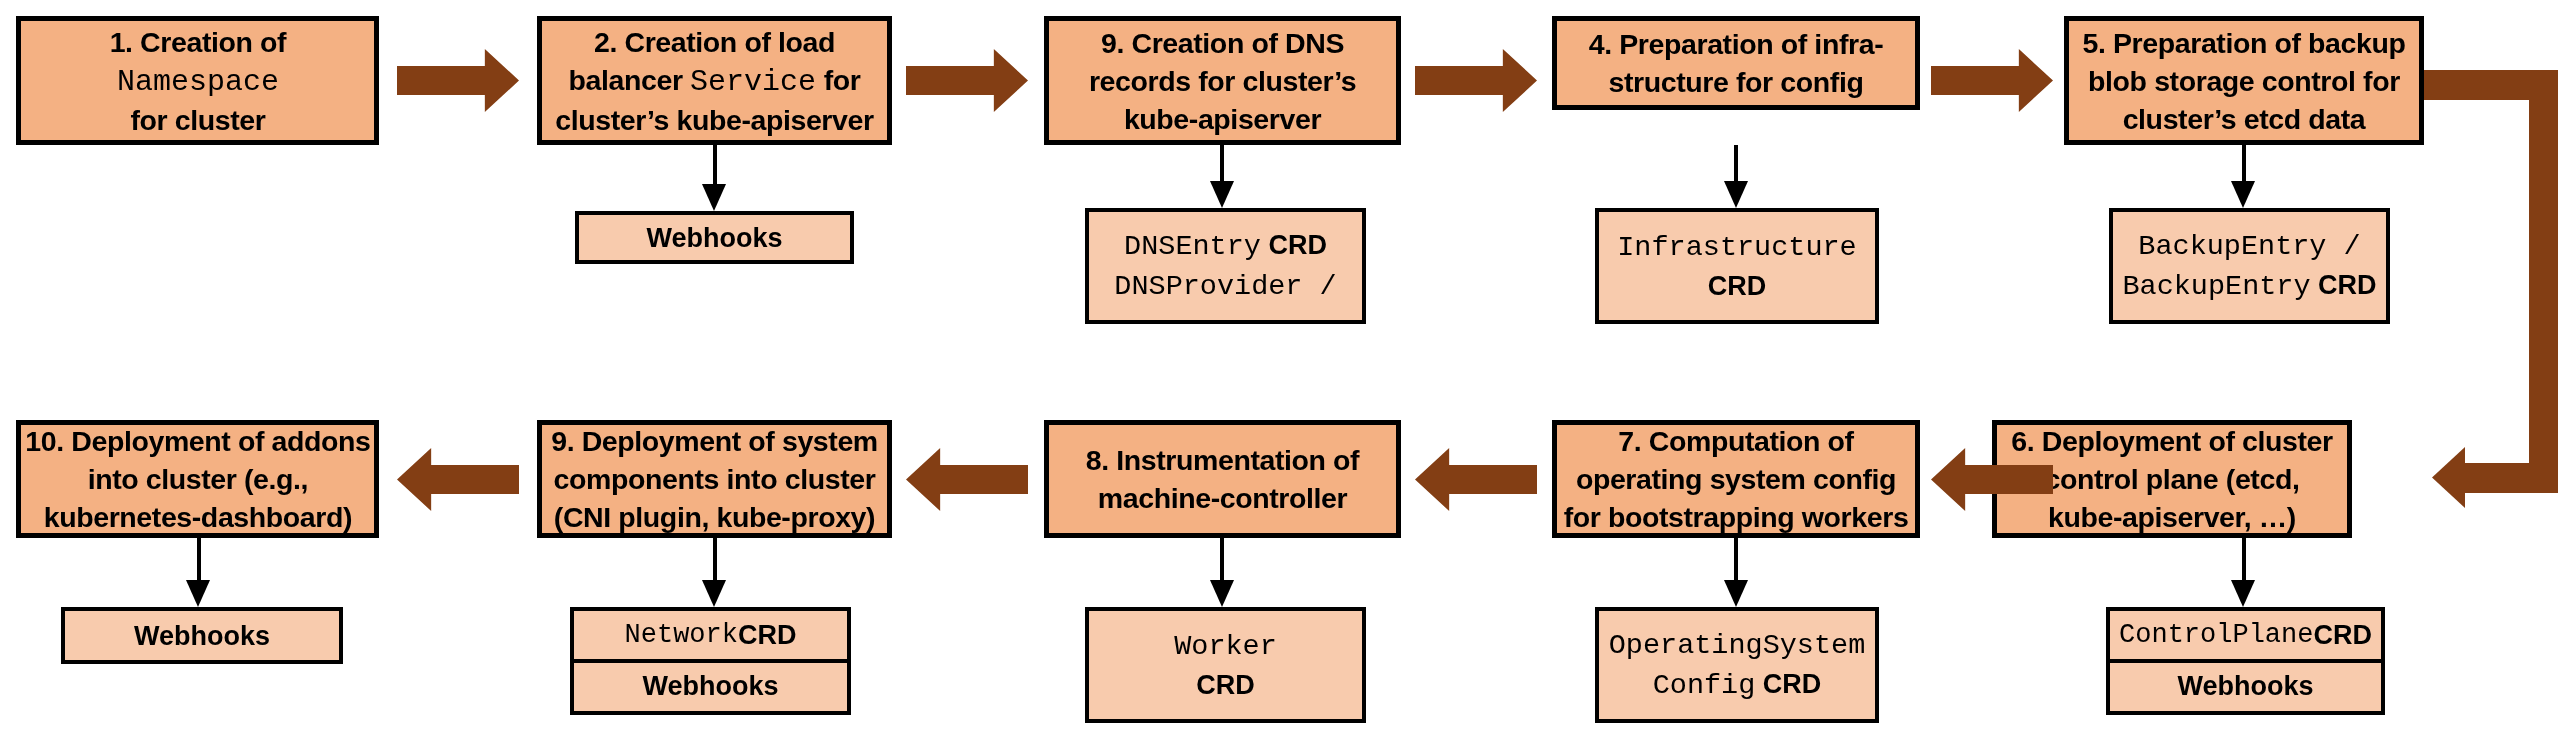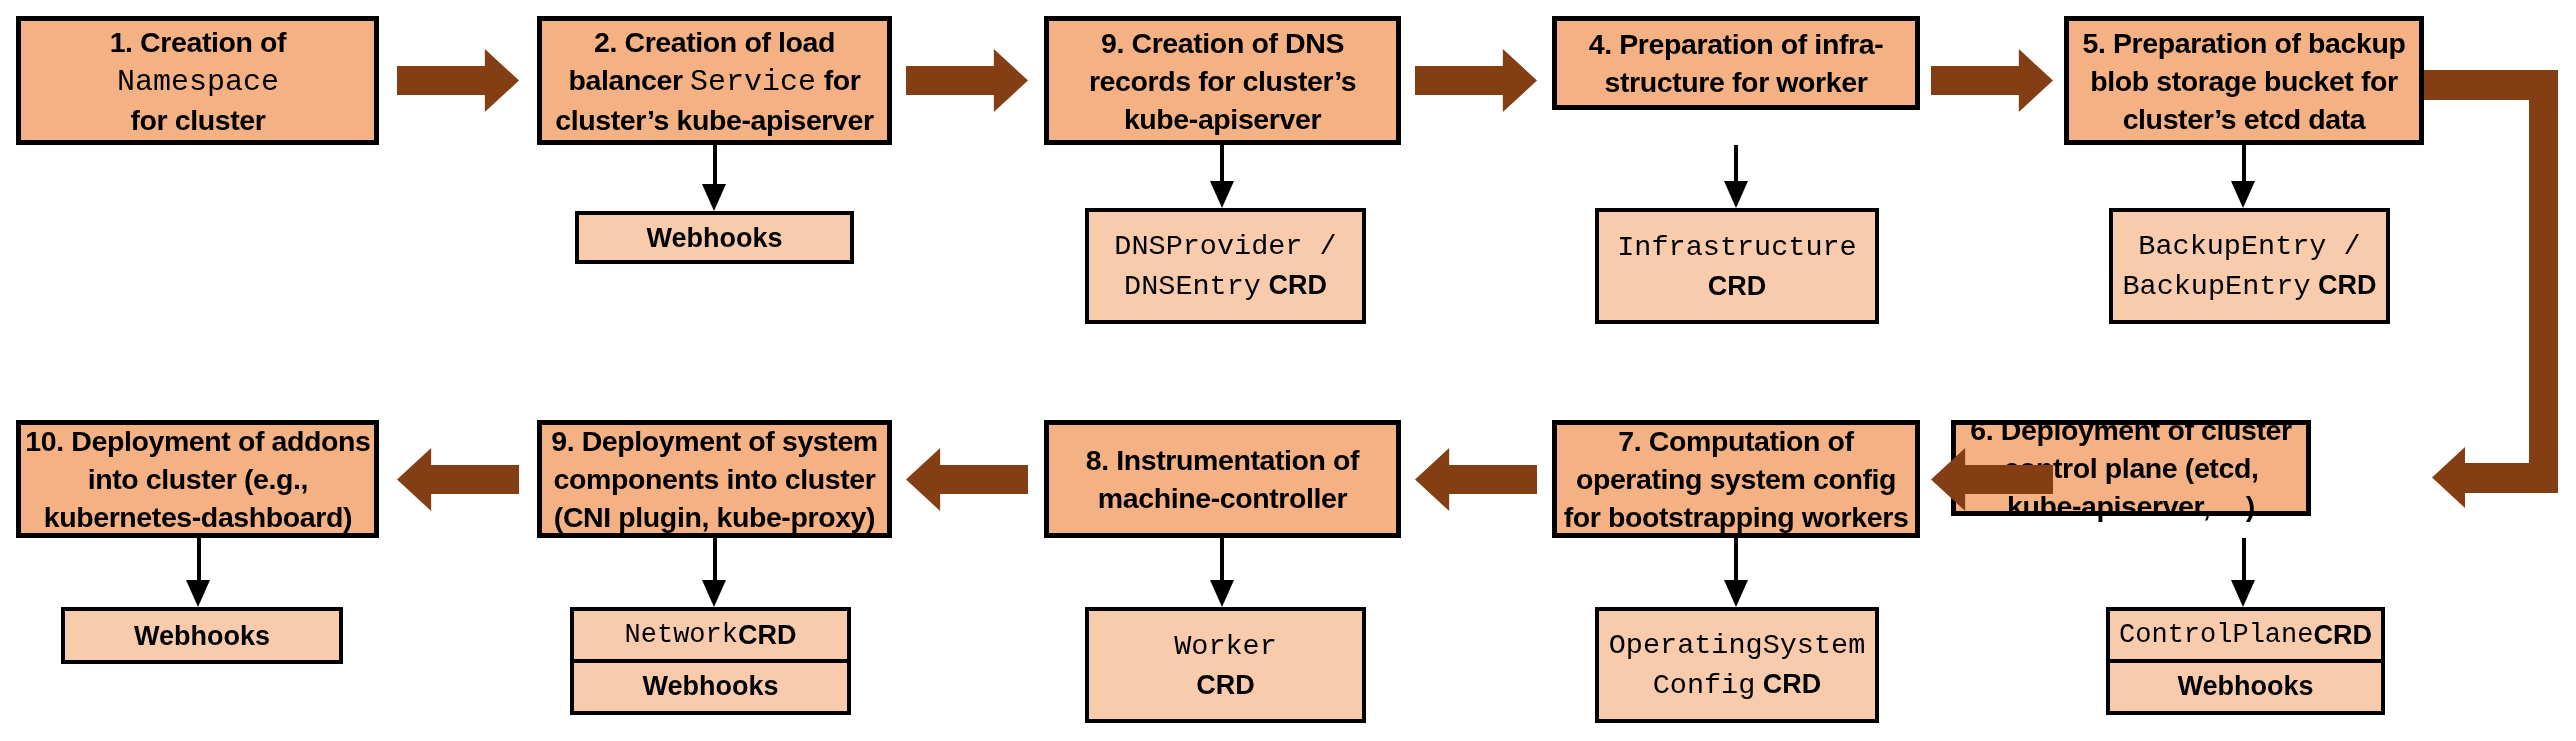--- a/index.html
+++ b/index.html
@@ -79,26 +79,26 @@
   </div>
 
   <div class="box" style="left:1044px;top:16.4px;width:357px;height:129px">
     <div class="bl"><span>9. Creation of DNS</span></div>
     <div class="bl"><span>records for cluster’s</span></div>
     <div class="bl"><span>kube-apiserver</span></div>
   </div>
 
   <div class="box" style="left:1552px;top:16.4px;width:368px;height:94px">
     <div class="bl"><span>4. Preparation of infra-</span></div>
-    <div class="bl"><span>structure for worker</span></div>
+    <div class="bl"><span>structure for config</span></div>
   </div>
 
   <div class="box" style="left:2064px;top:16.4px;width:360px;height:129px">
     <div class="bl"><span>5. Preparation of backup</span></div>
-    <div class="bl"><span>blob storage bucket for</span></div>
+    <div class="bl"><span>blob storage control for</span></div>
     <div class="bl"><span>cluster’s etcd data</span></div>
   </div>
 
   <div class="box" style="left:16.4px;top:420px;width:363px;height:118px">
     <div class="bl"><span>10. Deployment of addons</span></div>
     <div class="bl"><span>into cluster (e.g.,</span></div>
     <div class="bl"><span>kubernetes-dashboard)</span></div>
   </div>
 
   <div class="box" style="left:537px;top:420px;width:355px;height:118px">
@@ -111,33 +111,33 @@
     <div class="bl"><span>8. Instrumentation of</span></div>
     <div class="bl"><span>machine-controller</span></div>
   </div>
 
   <div class="box" style="left:1552px;top:420px;width:368px;height:118px">
     <div class="bl"><span>7. Computation of</span></div>
     <div class="bl"><span>operating system config</span></div>
     <div class="bl"><span>for bootstrapping workers</span></div>
   </div>
 
-  <div class="box" style="left:1951px;top:420px;width:360px;height:96px">
+  <div class="box" style="left:1992px;top:420px;width:360px;height:118px">
     <div class="bl"><span>6. Deployment of cluster</span></div>
     <div class="bl"><span>control plane (etcd,</span></div>
     <div class="bl"><span>kube-apiserver, …)</span></div>
   </div>
 
   <div class="sub" style="left:575px;top:211px;width:279px;height:53px">
     <div class="bl"><span>Webhooks</span></div>
   </div>
 
   <div class="sub" style="left:1085px;top:208px;width:281px;height:116px">
+    <div class="bl"><span class="mono">DNSEntry</span><span> CRD</span></div>
     <div class="bl"><span class="mono">DNSProvider /</span></div>
-    <div class="bl"><span class="mono">DNSEntry</span><span> CRD</span></div>
   </div>
 
   <div class="sub" style="left:1595px;top:208px;width:284px;height:116px">
     <div class="bl"><span class="mono">Infrastructure</span></div>
     <div class="bl"><span>CRD</span></div>
   </div>
 
   <div class="sub" style="left:2109px;top:208px;width:281px;height:116px">
     <div class="bl"><span class="mono">BackupEntry /</span></div>
     <div class="bl"><span class="mono">BackupEntry</span><span> CRD</span></div>

